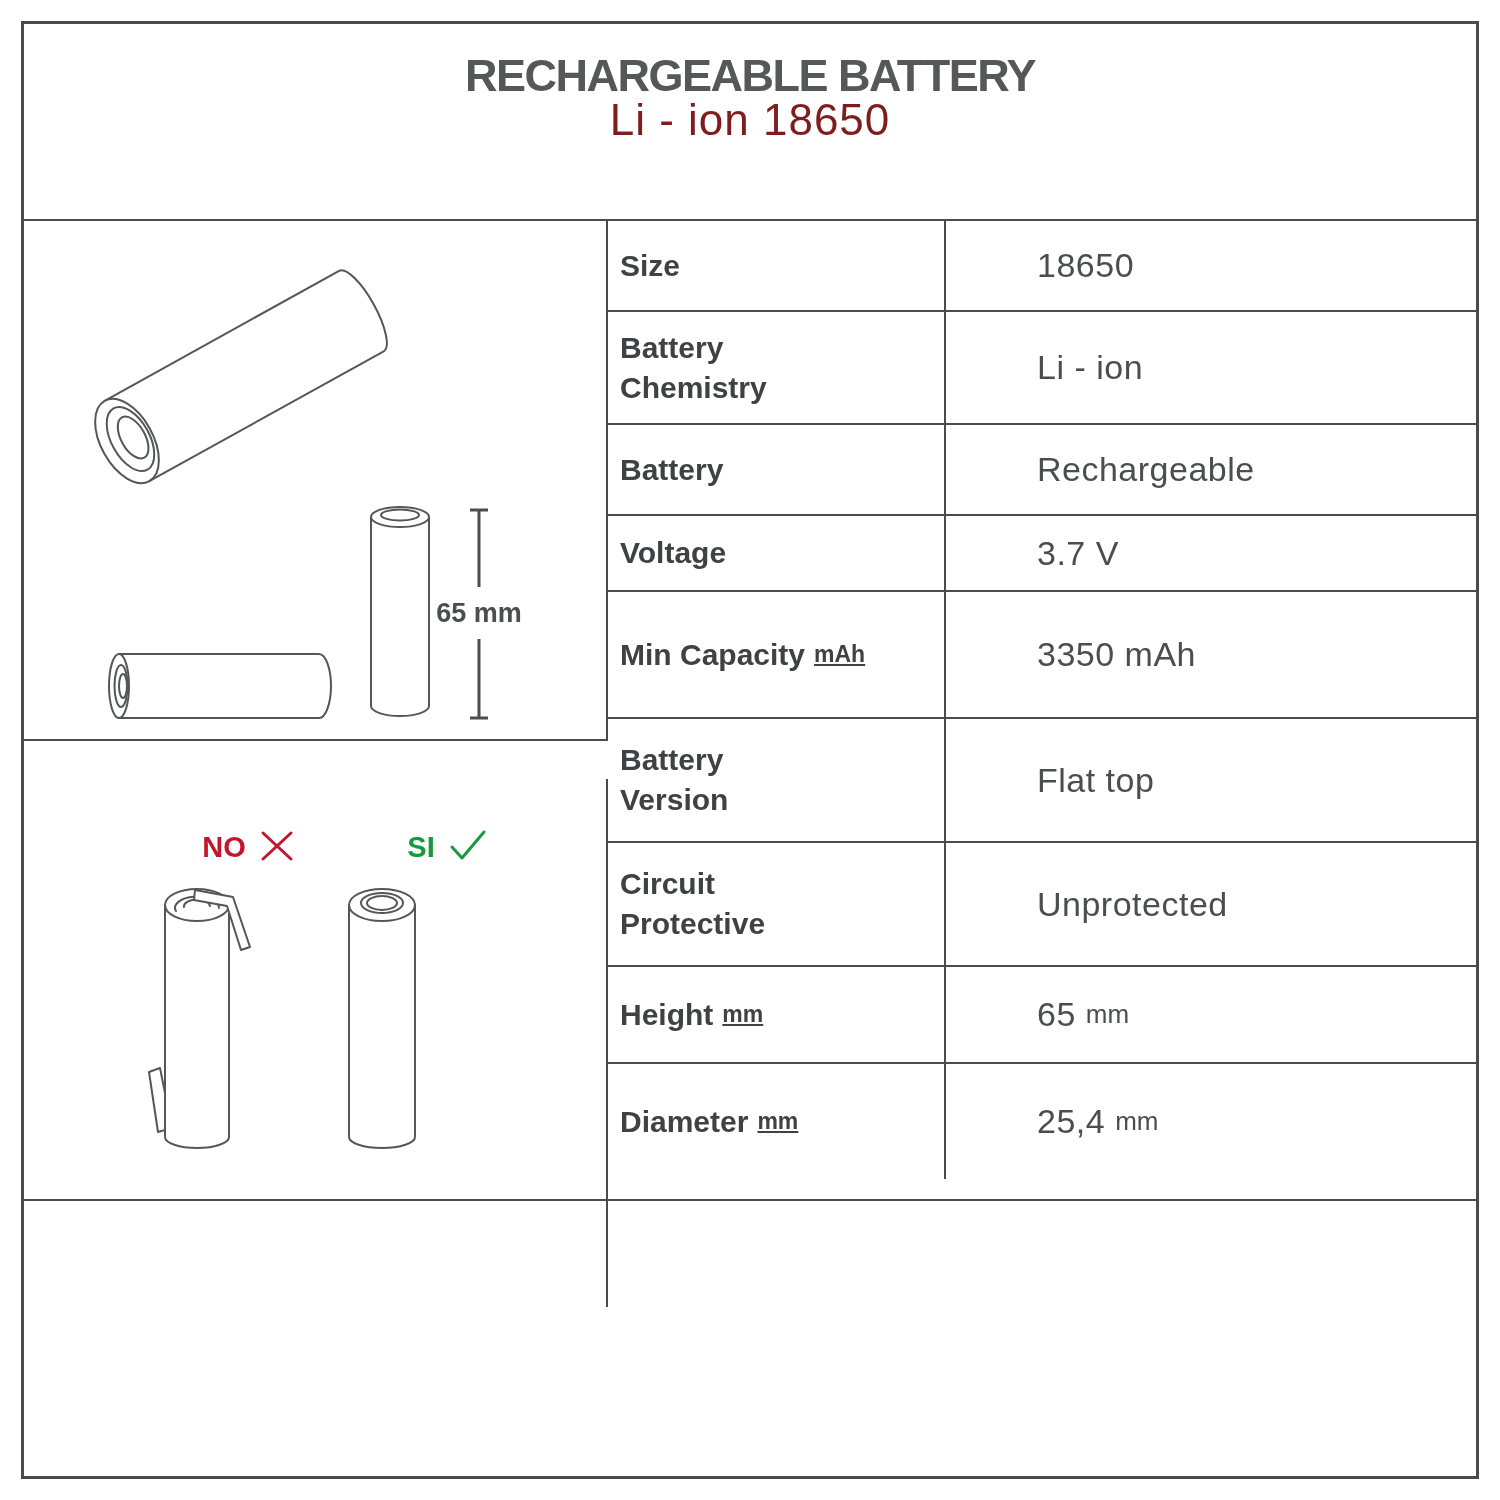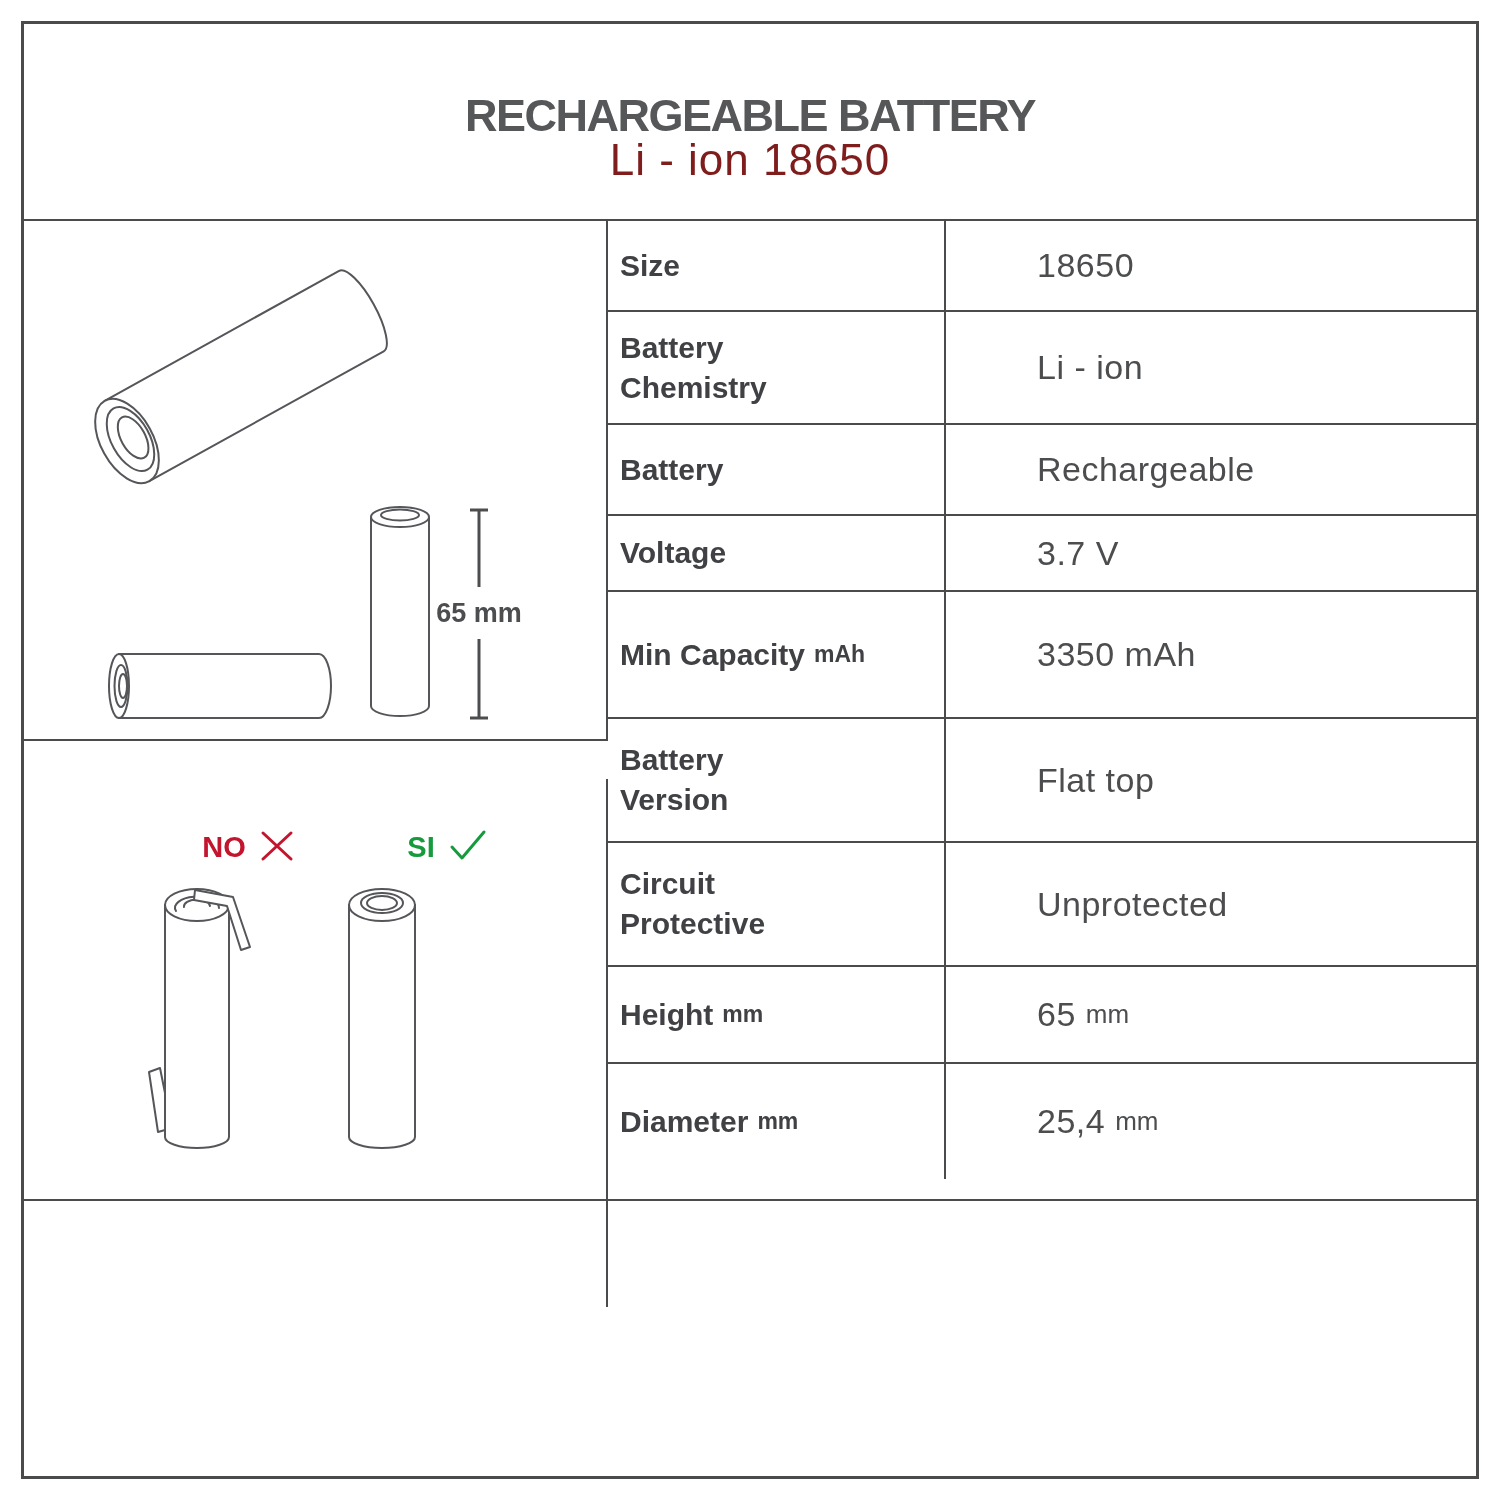--- a/index.html
+++ b/index.html
@@ -2,21 +2,21 @@
 <html><head>
 <meta charset="utf-8">
 <style>
   html,body{margin:0;padding:0;background:#ffffff;}
   body{width:1500px;height:1500px;position:relative;font-family:"Liberation Sans",sans-serif;}
   .sheet{position:absolute;left:21px;top:21px;width:1458px;height:1458px;
          border:3px solid #4a4b4d;box-sizing:border-box;background:#fff;}
   
   .header{position:absolute;top:0;left:0;width:100%;height:197px;box-sizing:border-box;
           border-bottom:2px solid #4a4b4d;text-align:center;}
-  .title{margin-top:69px;font-size:45px;font-weight:bold;letter-spacing:-1.5px;
+  .title{margin-top:29px;font-size:45px;font-weight:bold;letter-spacing:-1.5px;
          color:#565759;line-height:1;}
   .subtitle{font-size:44px;font-weight:normal;letter-spacing:1px;
             color:#7f1d1d;line-height:1;}
   
   .content{position:absolute;top:197px;left:0;width:1452px;height:980px;box-sizing:border-box;
            border-bottom:2px solid #4a4b4d;}
   .left-top{position:absolute;left:0;top:0;width:584px;height:520px;box-sizing:border-box;
             border-right:2px solid #4a4b4d;border-bottom:2px solid #4a4b4d;}
   .left-bottom{position:absolute;left:0;top:558px;width:584px;height:528px;box-sizing:border-box;
             border-right:2px solid #4a4b4d;}
@@ -30,21 +30,21 @@
   .row:nth-child(4){height:76px}
   .row:nth-child(5){height:127px}
   .row:nth-child(6){height:124px}
   .row:nth-child(7){height:124px}
   .row:nth-child(8){height:97px}
   .row:nth-child(9){height:115px}
   .cell-label{width:338px;box-sizing:border-box;border-right:2px solid #4a4b4d;
               display:flex;align-items:center;padding-left:12px;}
   .cell-value{flex:1;display:flex;align-items:center;padding-left:47px;margin-left:44px;}
   .lbl{font-size:30px;font-weight:bold;color:#404144;line-height:1.32;white-space:pre-line;}
-  .sfx{font-size:23px;font-weight:bold;color:#404144;margin-left:9px;}
+  .sfx{font-size:23px;font-weight:bold;color:#404144;margin-left:9px;text-decoration:underline;}
   .val{font-size:34px;font-weight:normal;color:#4c4d4f;letter-spacing:0.5px;}
   .vsfx{font-size:26px;font-weight:normal;color:#4c4d4f;margin-left:10px;}
   svg{display:block;}
   svg .art{fill:none;stroke:#55565a;stroke-width:2;stroke-linejoin:round;stroke-linecap:round;}
   svg .artf{fill:#ffffff;stroke:#55565a;stroke-width:2;stroke-linejoin:round;stroke-linecap:round;}
   svg .dim{stroke:#4c4d4f;stroke-width:3;stroke-linecap:butt;}
   .dimtext{font-family:"Liberation Sans",sans-serif;font-size:27px;font-weight:bold;fill:#4c4d4f;}
   .notext{font-family:"Liberation Sans",sans-serif;font-size:29px;font-weight:bold;fill:#c3152e;}
   .sitext{font-family:"Liberation Sans",sans-serif;font-size:29px;font-weight:bold;fill:#179a3e;}
   .cross{stroke:#c3152e;stroke-width:3;fill:none;stroke-linecap:round;}

